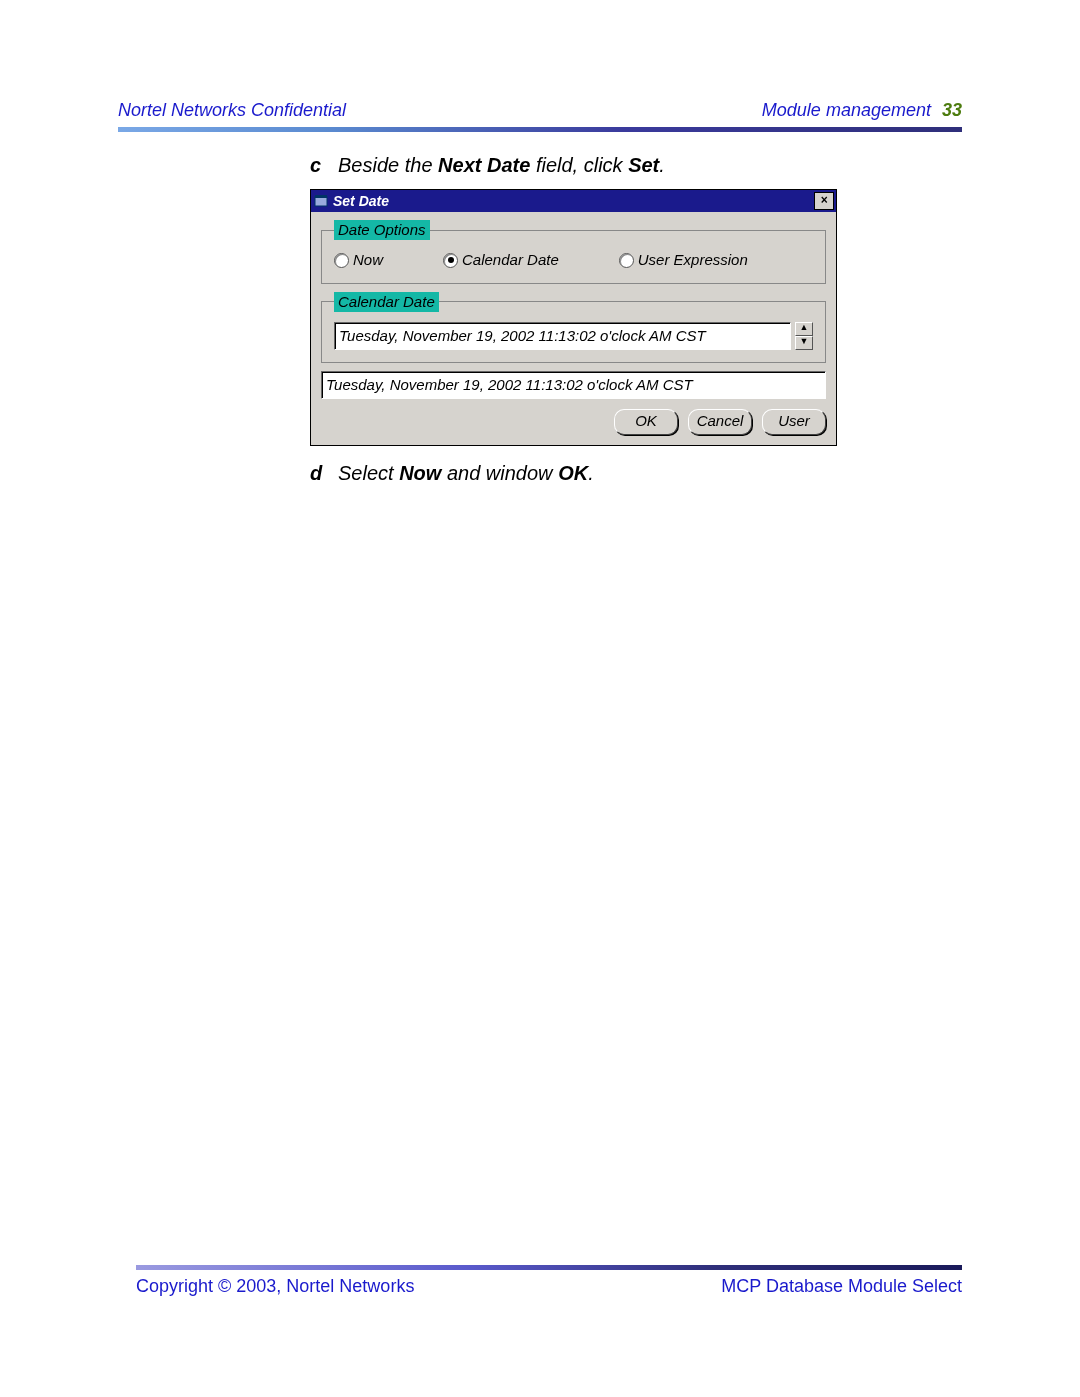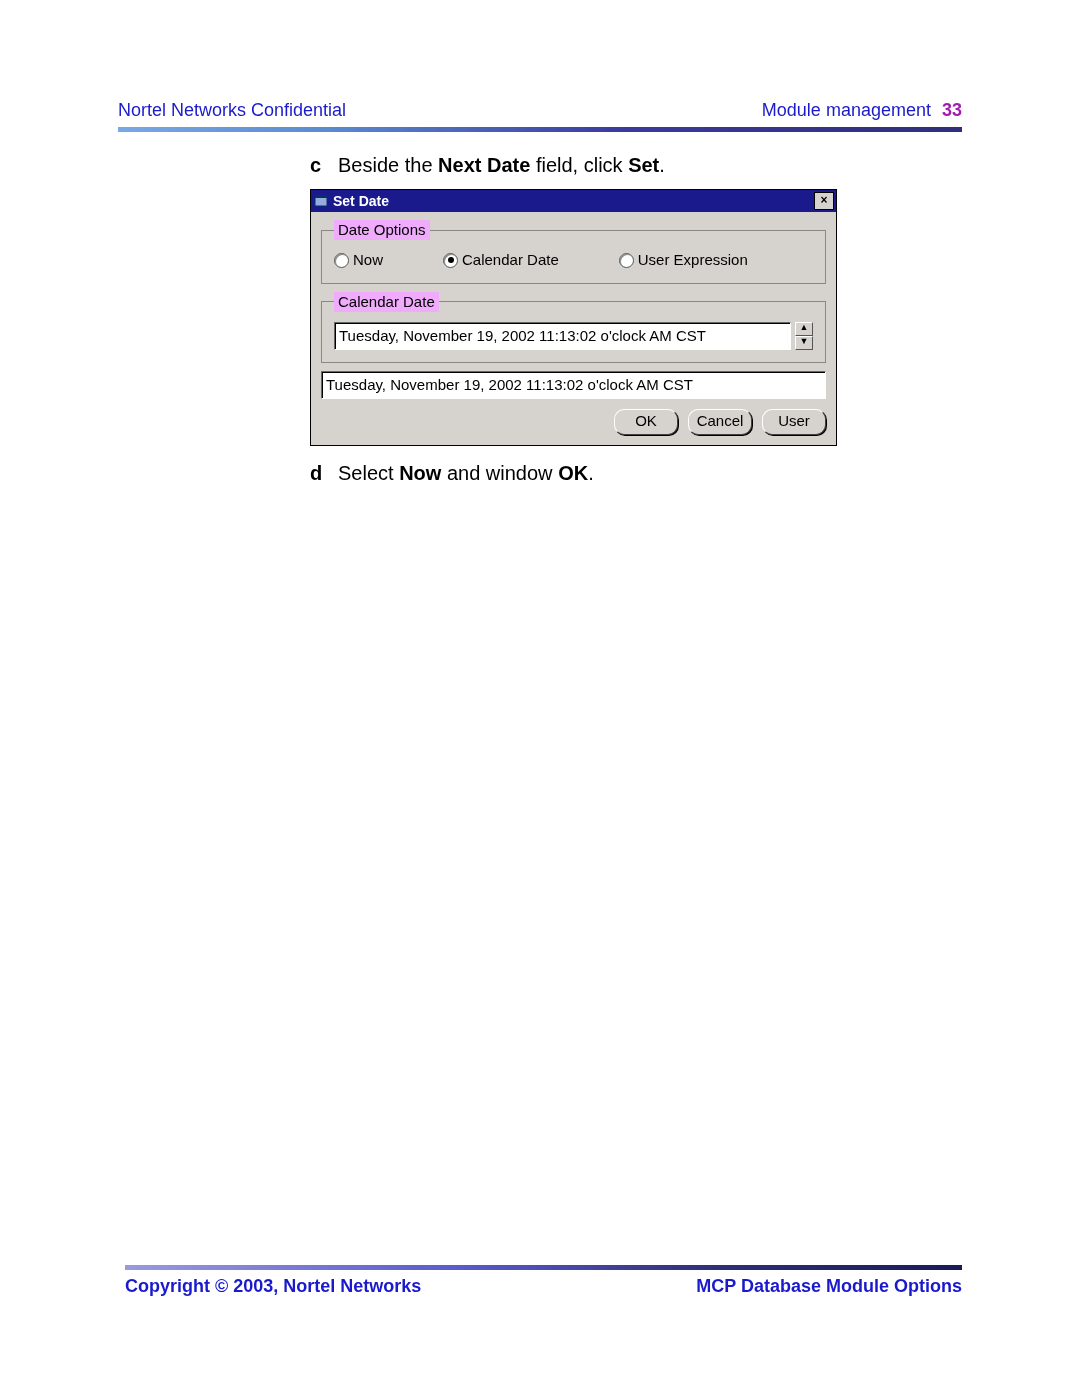--- a/index.html
+++ b/index.html
@@ -6,30 +6,31 @@
     margin: 0;
     padding: 0;
     background: #fff;
     font-family: Arial, Helvetica, sans-serif;
     width: 1080px;
     height: 1397px;
     position: relative;
   }
   .page {
     padding: 100px 118px 0 118px;
+    font-style: italic;
   }
   .header-row {
     display: flex;
     justify-content: space-between;
     font-size: 18px;
     margin-bottom: 6px;
   }
   .header-left { color: #1a1acc; }
   .header-right { color: #1a1acc; }
-  .header-right .pgnum { color: #a21caf; font-weight: bold; margin-left: 6px; }
+  .header-right .pgnum { color: #4d7c0f; font-weight: bold; margin-left: 6px; }
   .top-rule {
     height: 5px;
     background: linear-gradient(to right, #7aa8e6 0%, #5a8ad0 25%, #3a3a9c 60%, #2f2f7a 100%);
     margin-bottom: 20px;
   }
   .body-area {
     margin-left: 192px;
     width: 530px;
     font-size: 20px;
     color: #000;
@@ -90,21 +91,21 @@
   fieldset.group {
     border: 1px solid #888;
     margin: 0 0 8px 0;
     padding: 10px 12px 12px 12px;
     position: relative;
   }
   fieldset.group legend {
     font-size: 15px;
     padding: 0 4px;
     color: #000;
-    background: #f0abfc;
+    background: #14b8a6;
   }
   .radio-row { display: flex; gap: 60px; }
   .radio-opt { display: flex; align-items: center; gap: 4px; }
   .radio {
     width: 13px; height: 13px; border-radius: 50%;
     background: #fff; border: 1px solid #555;
     box-shadow: inset 1px 1px 0 #888;
     display: inline-flex; align-items: center; justify-content: center;
   }
   .radio.selected::after {
@@ -153,23 +154,22 @@
     border-right: 1px solid #404040; border-bottom: 1px solid #404040;
     box-shadow: 1px 1px 0 #000;
     border-radius: 10px;
     text-align: center; line-height: 22px;
     font-size: 15px;
     cursor: default;
   }
 
   .footer {
     position: absolute;
-    left: 125px; right: 118px;
+    left: 136px; right: 118px;
     bottom: 100px;
-    font-weight: bold;
   }
   .bottom-rule {
     height: 5px;
     background: linear-gradient(to right, #9a9ae0 0%, #5a5acc 40%, #2f2f7a 70%, #1a1a5a 100%);
     margin-bottom: 6px;
   }
   .footer-row {
     display: flex; justify-content: space-between;
     font-size: 18px; color: #1a1acc;
   }
@@ -252,15 +252,15 @@
         <span>Select </span><b>Now</b><span> and window </span><b>OK</b><span>.</span>
       </div>
     </div>
   </div>
 </div>
 
 <div class="footer">
   <div class="bottom-rule"></div>
   <div class="footer-row">
     <div>Copyright © 2003, Nortel Networks</div>
-    <div>MCP Database Module Options</div>
+    <div>MCP Database Module Select</div>
   </div>
 </div>
 
 </body></html>

